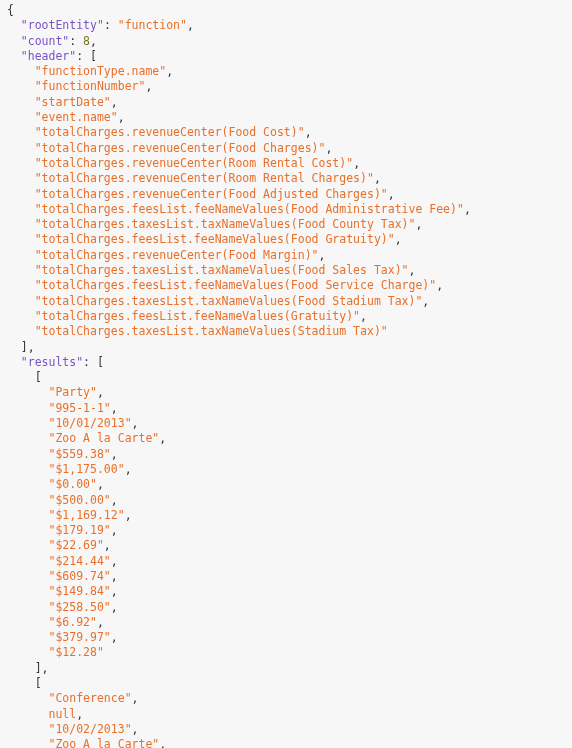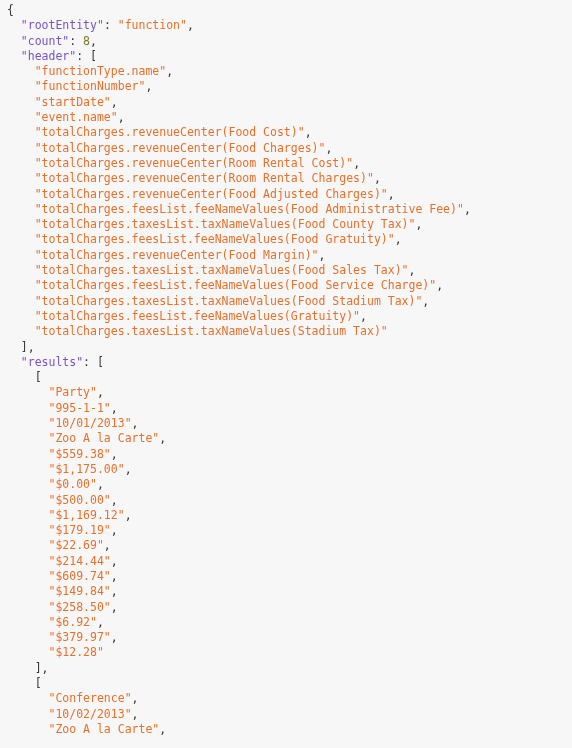--- a/index.html
+++ b/index.html
@@ -83,16 +83,17 @@
       <div class="json-line"><span>       </span><span class="tok-string">"$214.44"</span><span class="tok-comma">,</span></div>
       <div class="json-line"><span>       </span><span class="tok-string">"$609.74"</span><span class="tok-comma">,</span></div>
       <div class="json-line"><span>       </span><span class="tok-string">"$149.84"</span><span class="tok-comma">,</span></div>
       <div class="json-line"><span>       </span><span class="tok-string">"$258.50"</span><span class="tok-comma">,</span></div>
       <div class="json-line"><span>       </span><span class="tok-string">"$6.92"</span><span class="tok-comma">,</span></div>
       <div class="json-line"><span>       </span><span class="tok-string">"$379.97"</span><span class="tok-comma">,</span></div>
       <div class="json-line"><span>       </span><span class="tok-string">"$12.28"</span></div>
       <div class="json-line"><span>     </span><span class="tok-punct">]</span><span class="tok-comma">,</span></div>
       <div class="json-line"><span>     </span><span class="tok-punct">[</span></div>
       <div class="json-line"><span>       </span><span class="tok-string">"Conference"</span><span class="tok-comma">,</span></div>
+      <div class="json-line"><span>       </span><span class="tok-null">null</span><span class="tok-comma">,</span></div>
       <div class="json-line"><span>       </span><span class="tok-string">"10/02/2013"</span><span class="tok-comma">,</span></div>
       <div class="json-line"><span>       </span><span class="tok-string">"Zoo A la Carte"</span><span class="tok-comma">,</span></div>
     </div>
 </div>
 
 </body></html>

